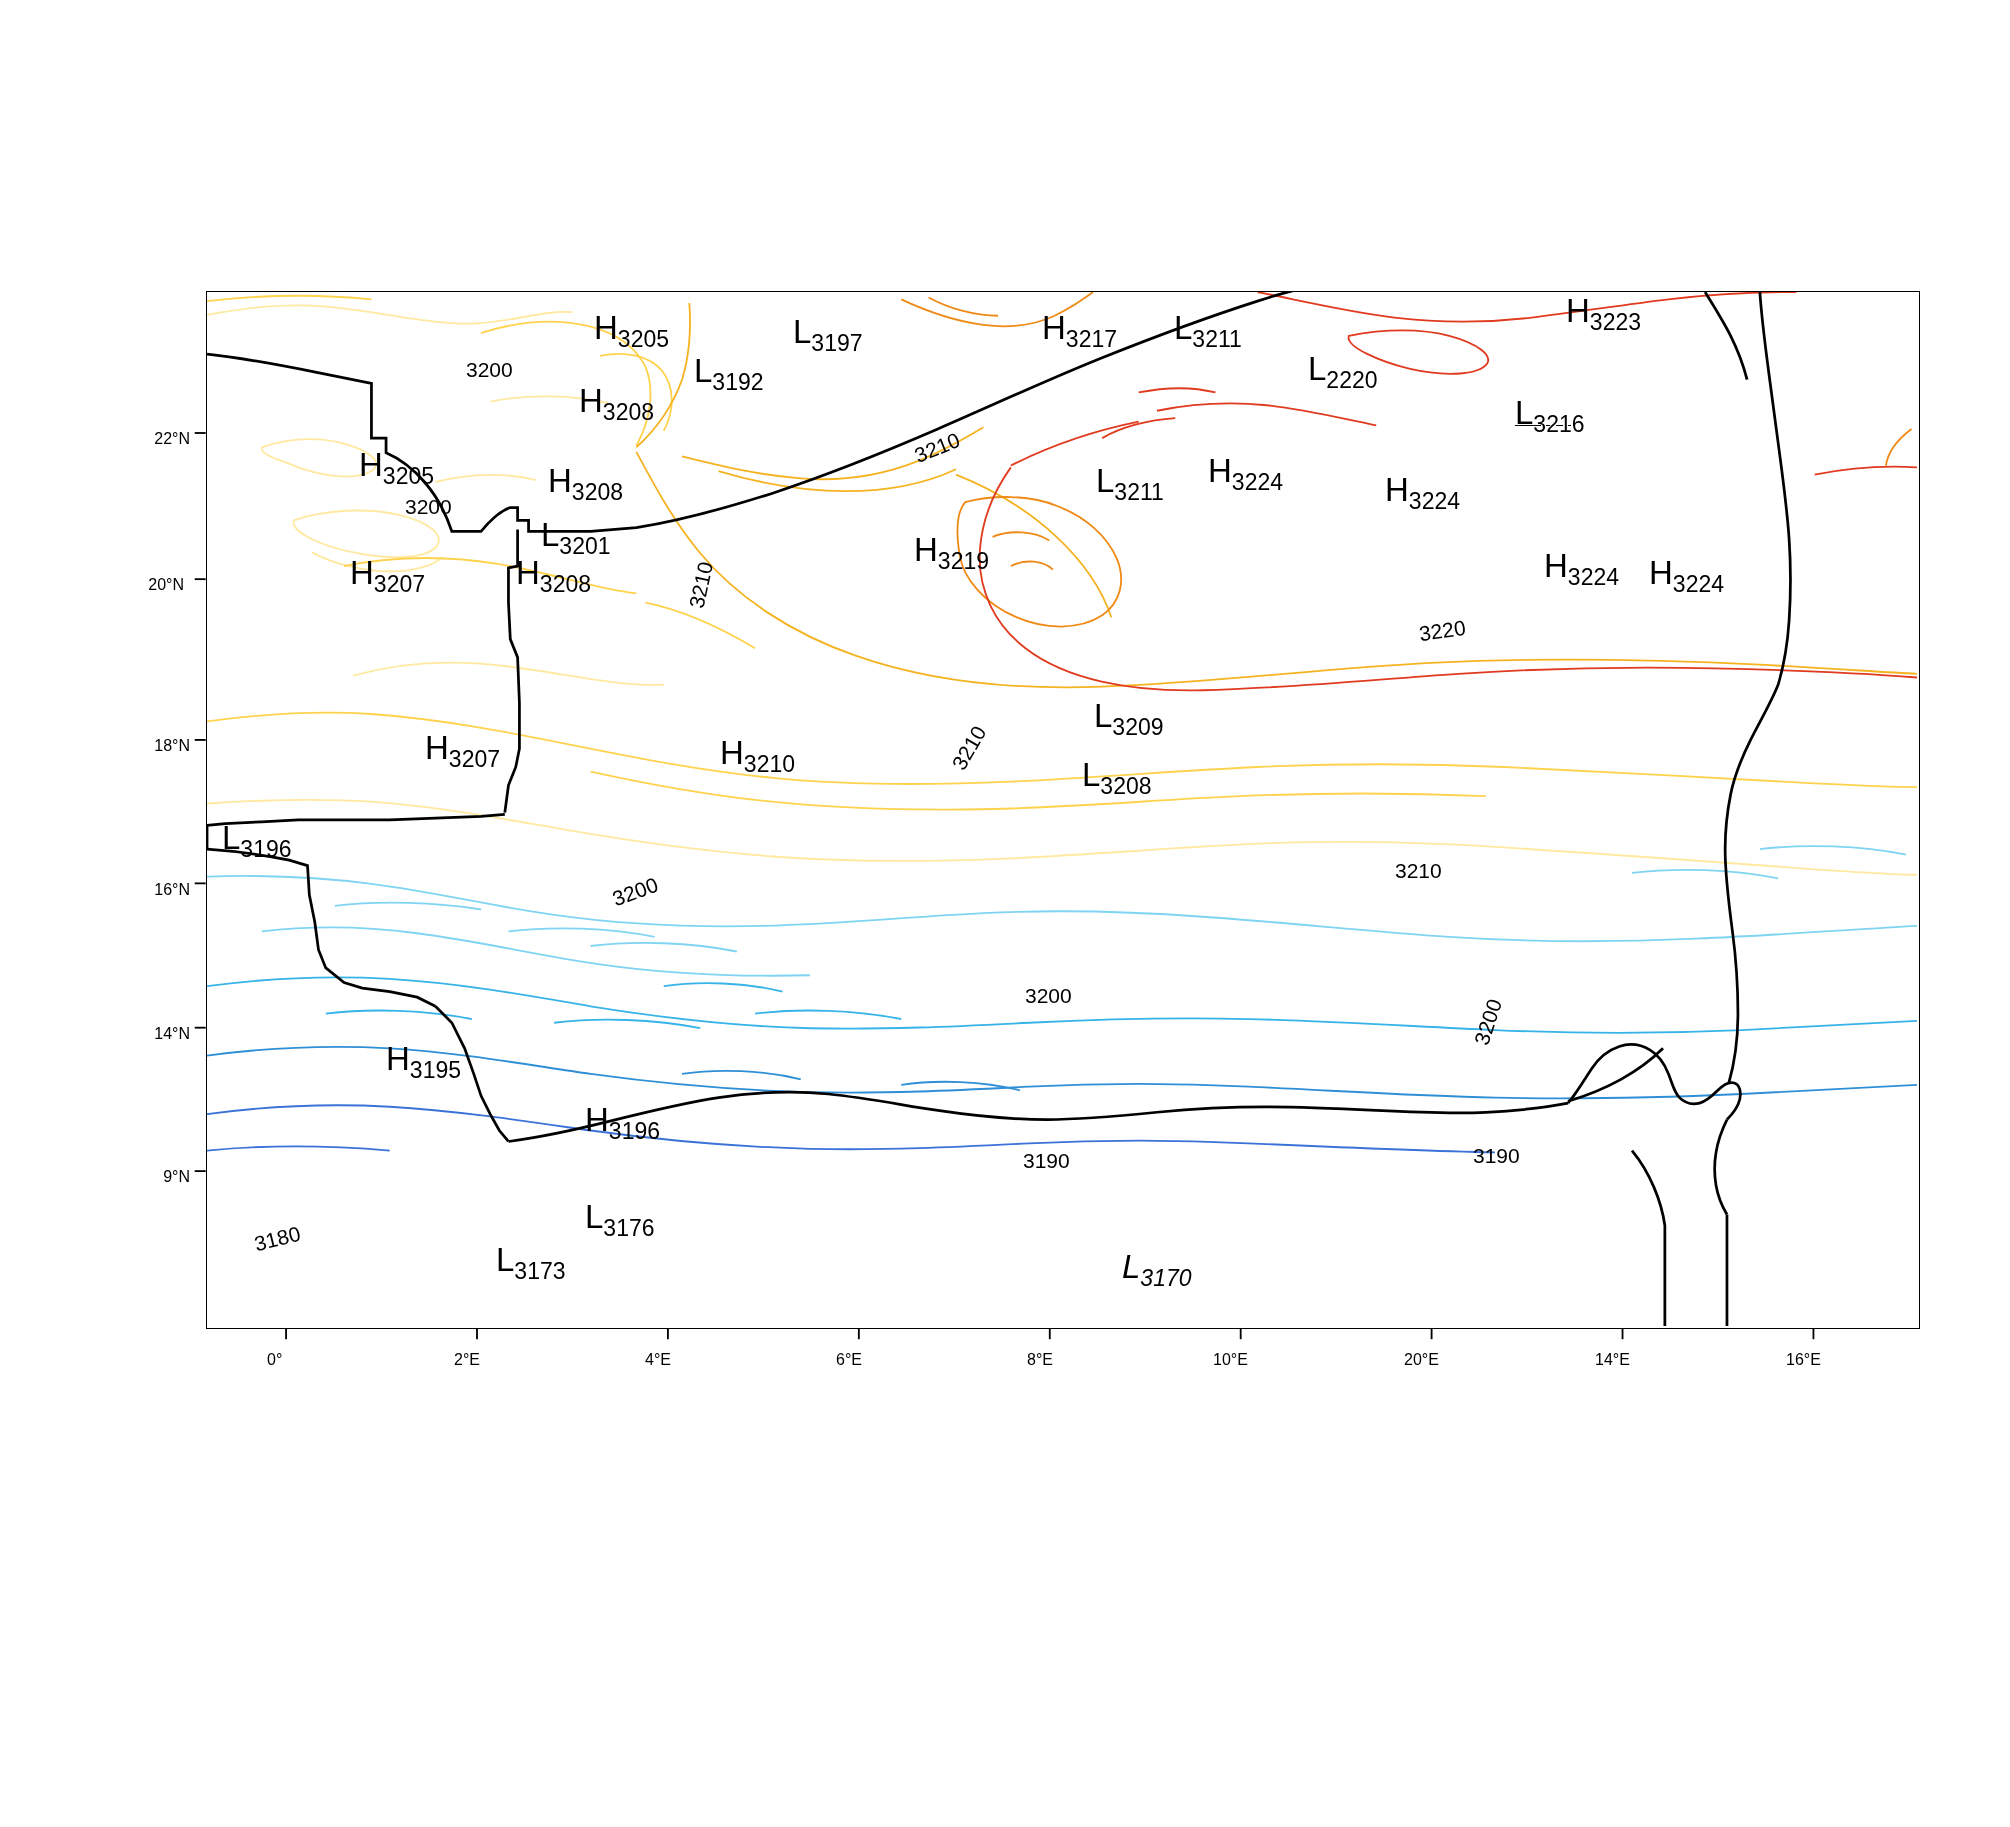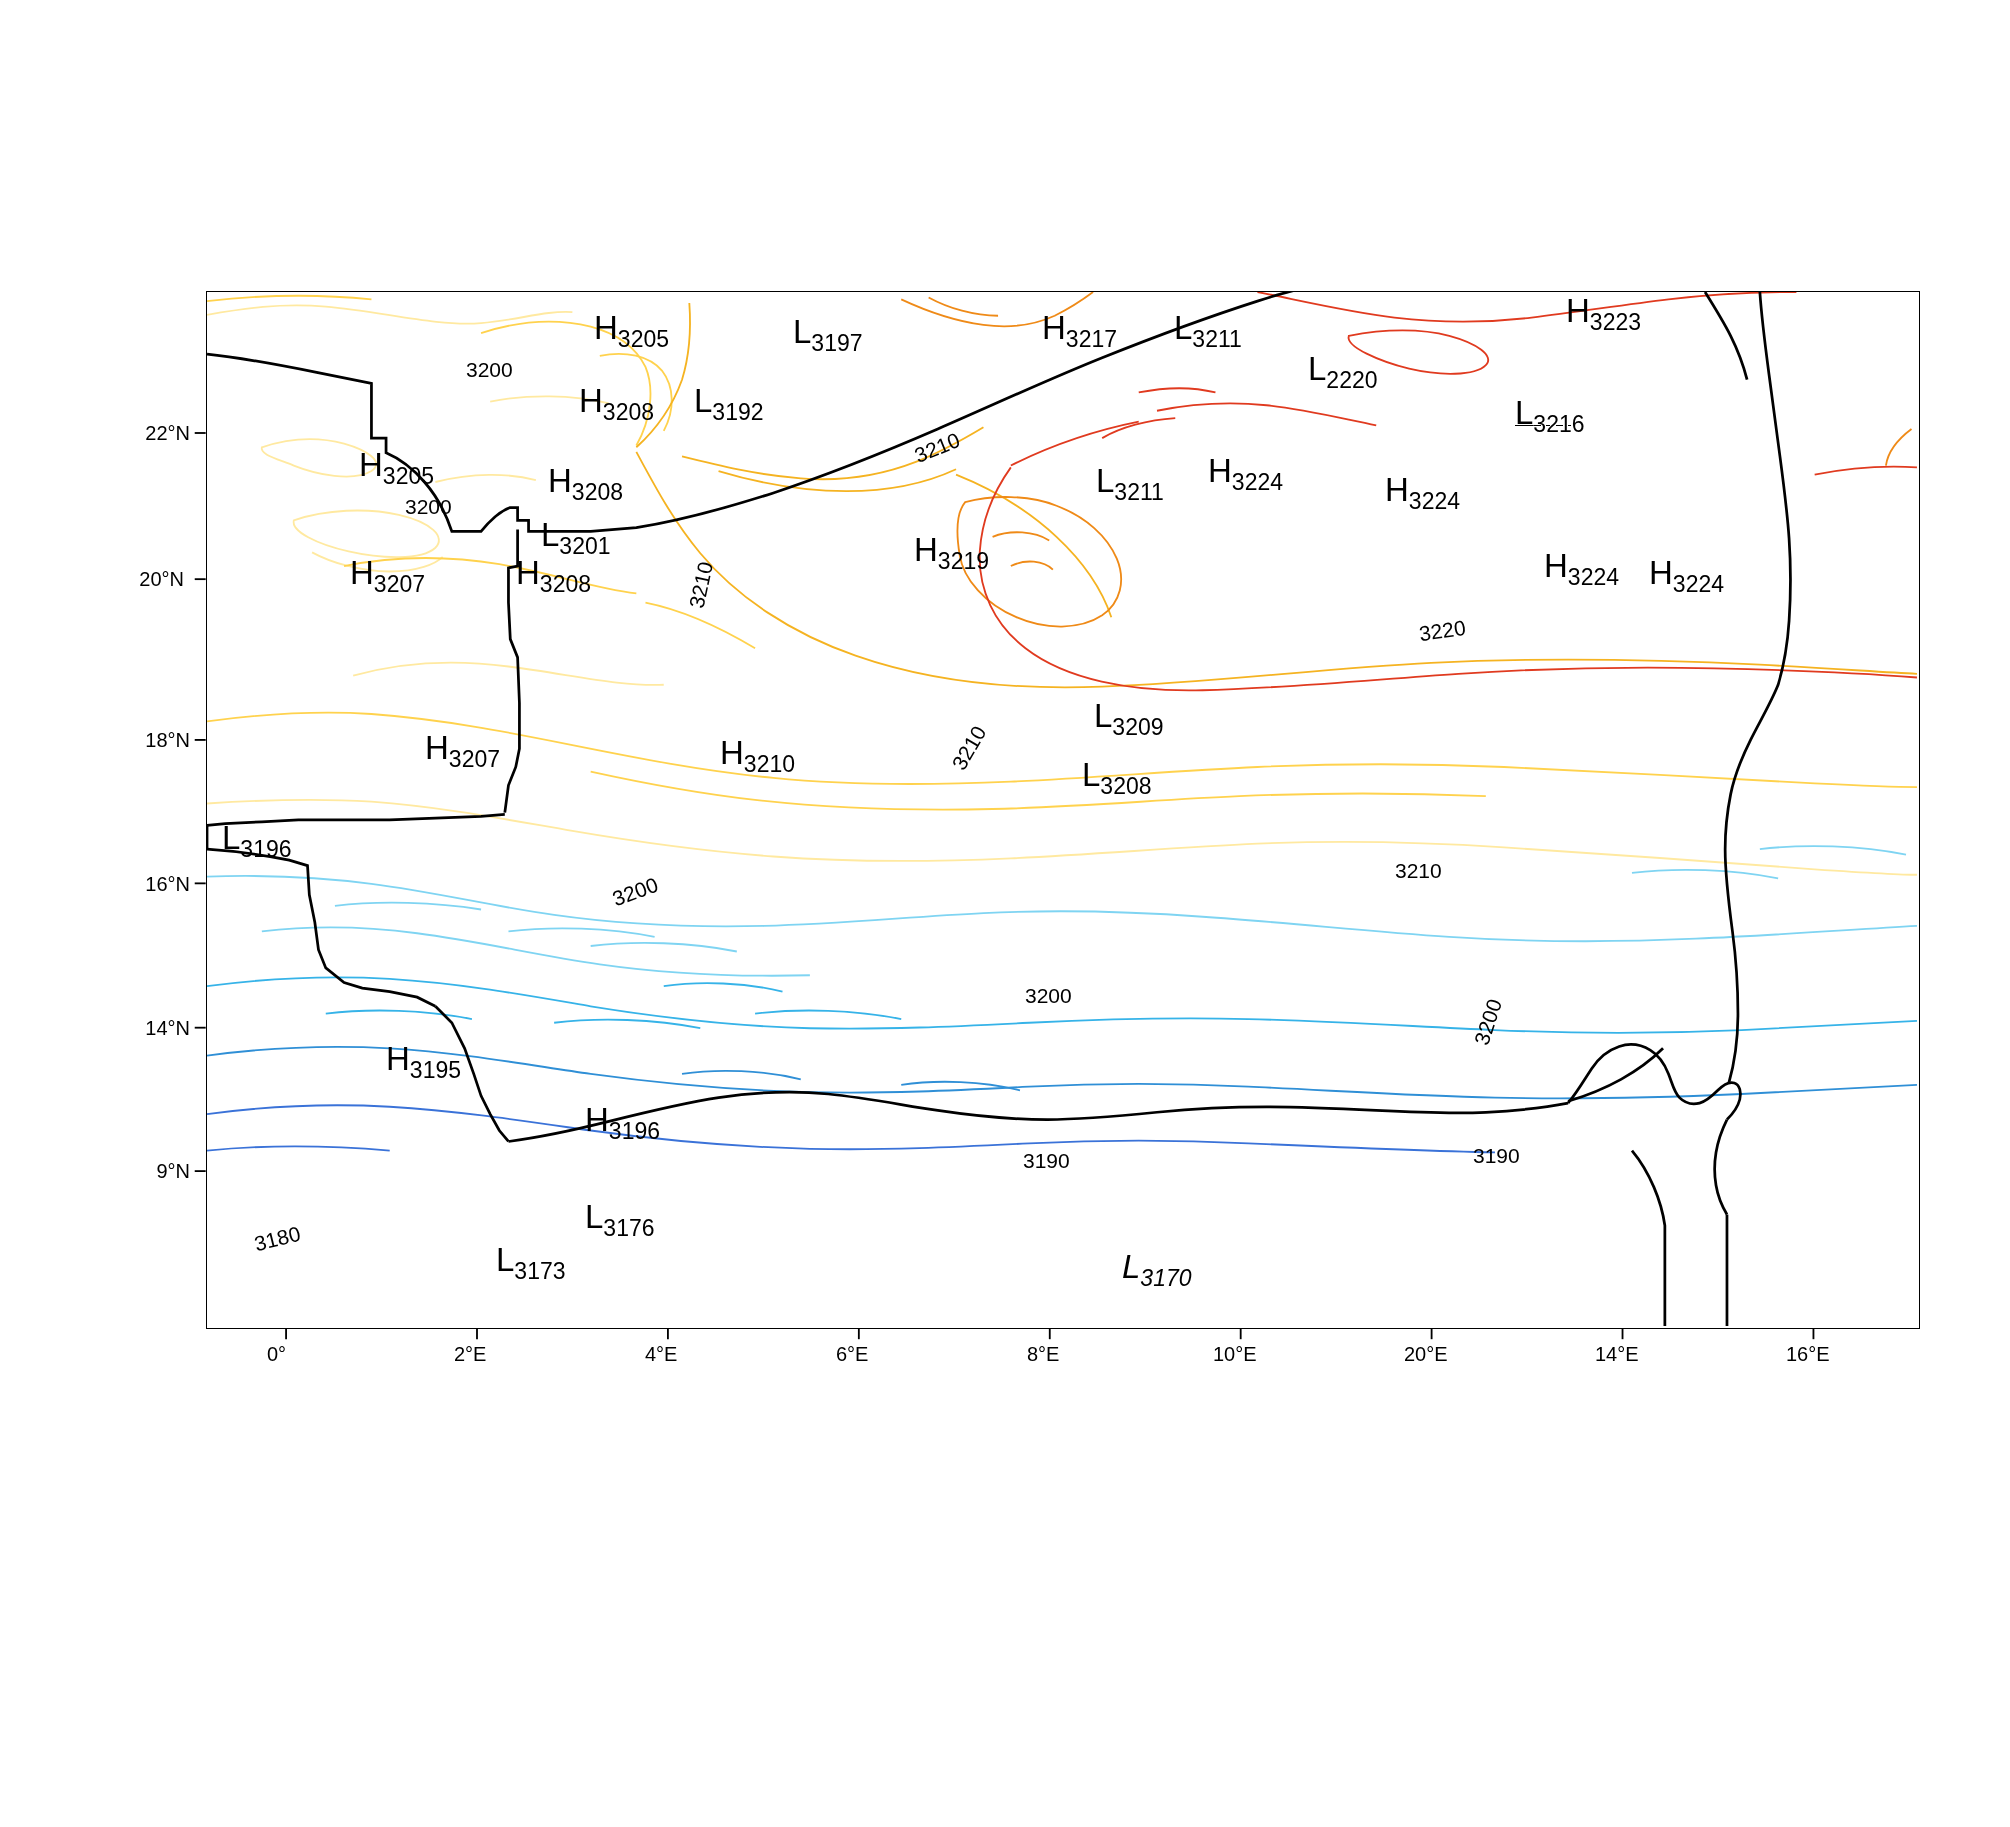--- a/index.html
+++ b/index.html
@@ -38,23 +38,24 @@
     box-sizing: border-box;
     overflow: hidden;
     background: #fff;
   }
   #svg-layer {
     position: absolute;
     left: 0; top: 0;
   }
   .axis-label {
     position: absolute;
-    font-size: 20px;
+    font-size: 16px;
     color: #000;
     white-space: nowrap;
+    margin-top: 8px;
   }
   .ylab { text-align: right; }
   .marker {
     position: absolute;
     white-space: nowrap;
     color: #000;
     font-family: "Liberation Sans", sans-serif;
   }
   .marker .big {
     font-size: 33px;
@@ -254,21 +255,21 @@
   </div>
 
   <div id="extrema-markers">
     <div class="marker" style="left:594px;  top:311px;"><span class="big">H</span><span class="val">3205</span></div>
     <div class="marker" style="left:793px;  top:315px;"><span class="big">L</span><span class="val">3197</span></div>
     <div class="marker" style="left:1042px; top:311px;"><span class="big">H</span><span class="val">3217</span></div>
     <div class="marker" style="left:1174px; top:311px;"><span class="big">L</span><span class="val">3211</span></div>
     <div class="marker" style="left:1566px; top:294px;"><span class="big">H</span><span class="val">3223</span></div>
 
     <div class="marker" style="left:579px;  top:384px;"><span class="big">H</span><span class="val">3208</span></div>
-    <div class="marker" style="left:694px;  top:384px;"><span class="big">L</span><span class="val">3192</span></div>
+    <div class="marker" style="left:694px;  top:354px;"><span class="big">L</span><span class="val">3192</span></div>
     <div class="marker" style="left:1308px; top:352px;"><span class="big">L</span><span class="val">2220</span></div>
     <div class="marker" style="left:1515px; top:396px;text-decoration:underline;"><span class="big">L</span><span class="val">3216</span></div>
 
     <div class="marker" style="left:359px;  top:448px;"><span class="big">H</span><span class="val">3205</span></div>
     <div class="marker" style="left:548px;  top:464px;"><span class="big">H</span><span class="val">3208</span></div>
     <div class="marker" style="left:1096px; top:464px;"><span class="big">L</span><span class="val">3211</span></div>
     <div class="marker" style="left:1208px; top:454px;"><span class="big">H</span><span class="val">3224</span></div>
     <div class="marker" style="left:1385px; top:473px;"><span class="big">H</span><span class="val">3224</span></div>
 
     <div class="marker" style="left:541px;  top:518px;"><span class="big">L</span><span class="val">3201</span></div>

